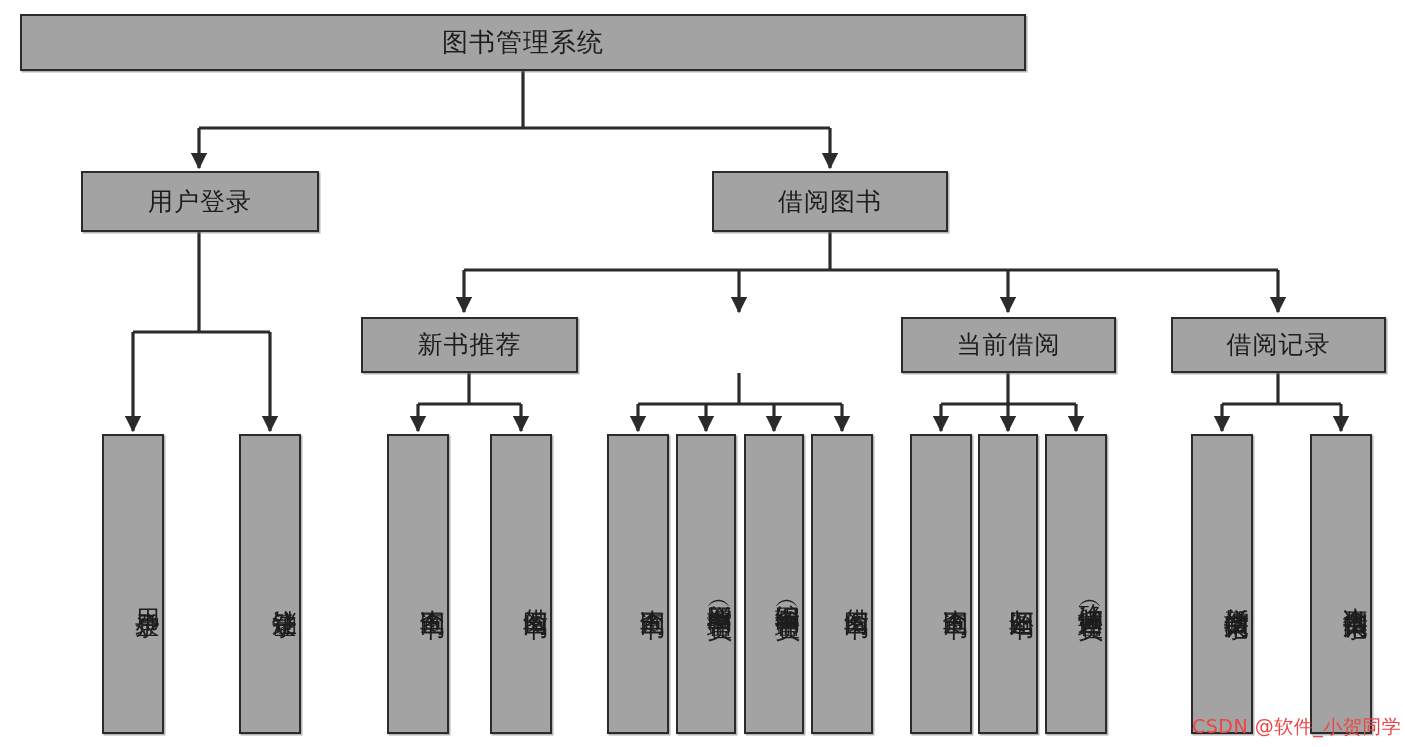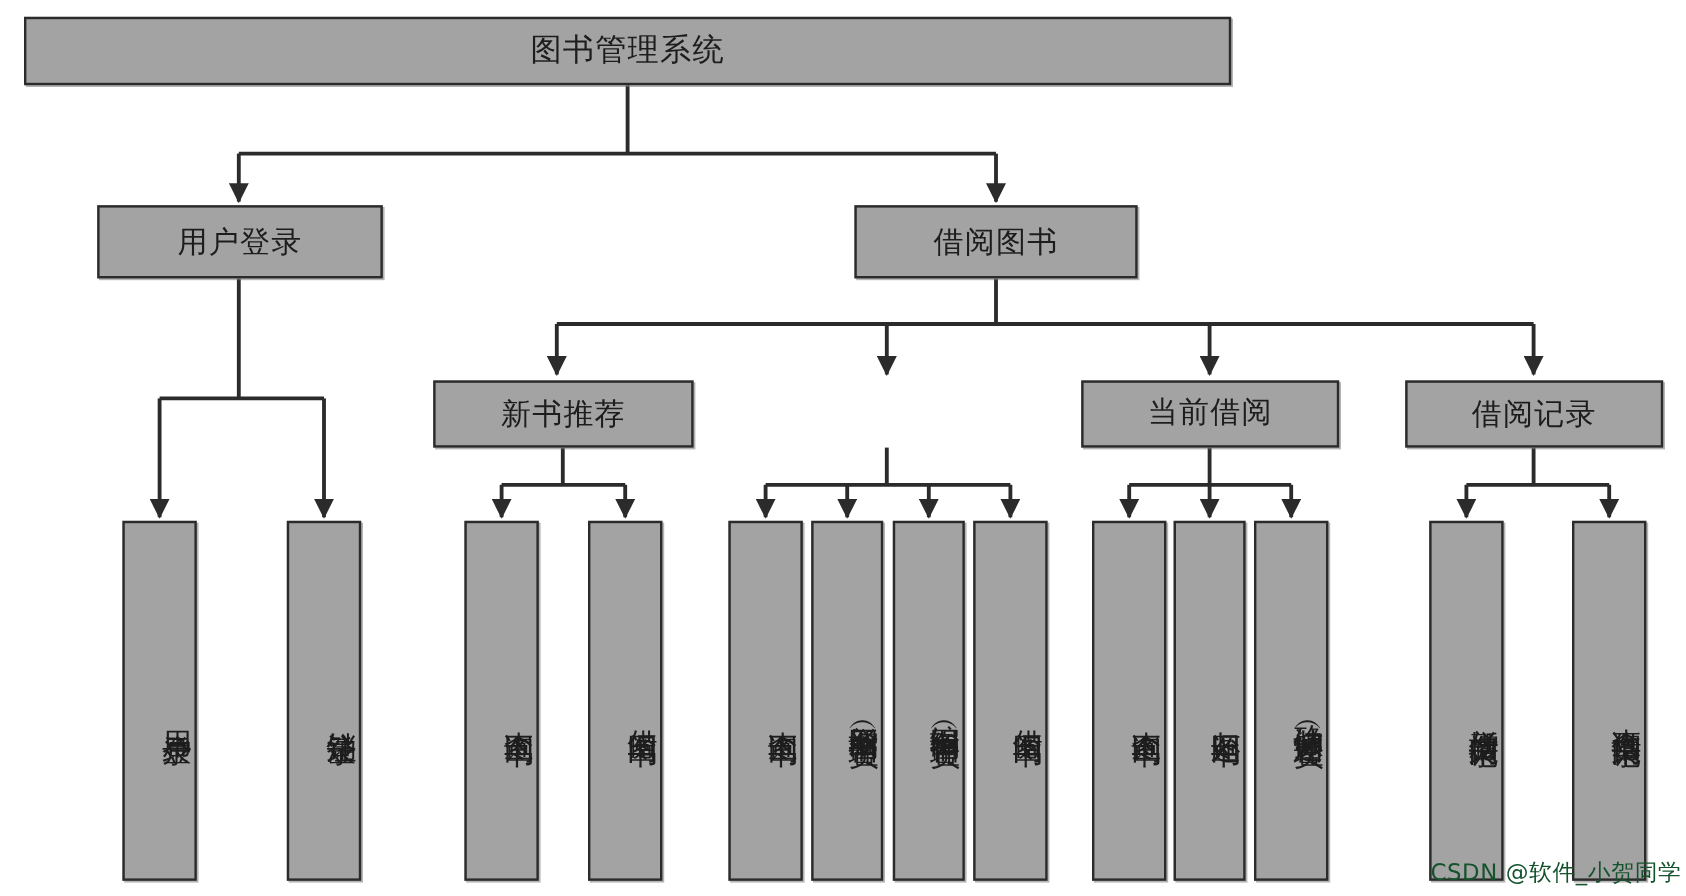--- a/index.html
+++ b/index.html
@@ -54,21 +54,21 @@
     line-height: 1.18;
     letter-spacing: 2px;
     align-items: flex-start;
     justify-content: center;
     padding-top: 18px;
     white-space: nowrap;
   }
   .watermark {
     position: absolute;
     font-size: 19px;
-    color: #14532d;
+    color: #ef4444;
     white-space: nowrap;
     letter-spacing: 0.5px;
   }
 </style>
 </head>
 <body>
 
 <div id="diagram-root">
 
   <svg id="edge-layer" viewBox="0 0 1405 747" width="1405" height="747" xmlns="http://www.w3.org/2000/svg">

